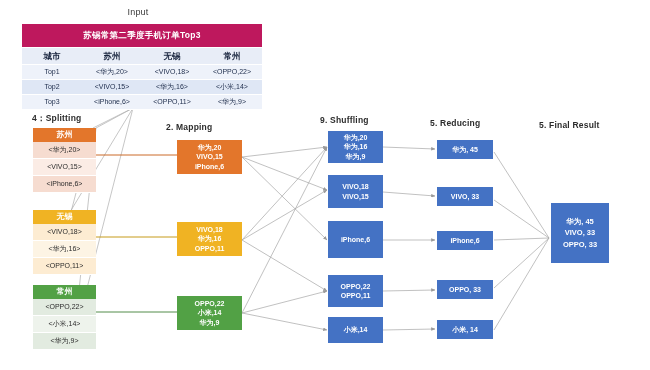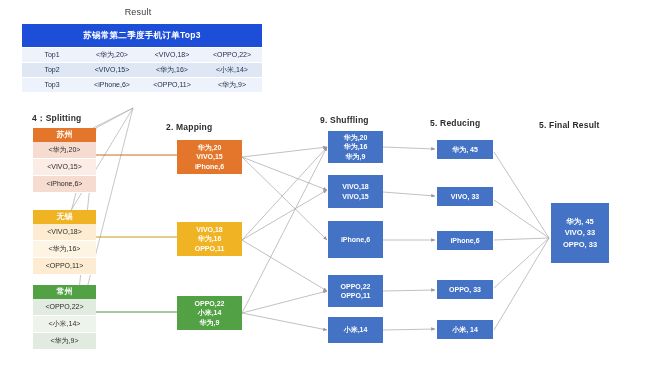--- a/index.html
+++ b/index.html
@@ -22,21 +22,21 @@
   .tbl{
     position:absolute;left:22px;top:24px;width:240px;
     border-collapse:collapse;table-layout:fixed;
   }
   .tbl td{
     font-size:7px;text-align:center;color:#1c2b4a;
     padding:0;height:14px;line-height:14px;
     border-bottom:1px solid #ffffff;
   }
   .tbl .title-row td{
-    background:#1d4ed8;color:#ffffff;font-weight:bold;
+    background:#be185d;color:#ffffff;font-weight:bold;
     font-size:8.5px;height:23px;line-height:15px;letter-spacing:.3px;
   }
   .tbl .head-row td{
     background:#e8edf7;font-weight:bold;font-size:8.5px;
     height:16px;line-height:16px;color:#17233d;
   }
   .tbl .r-odd td{background:#eef2fa;}
   .tbl .r-even td{background:#dfe7f5;}
   .tbl .c0{width:46px;}
 
@@ -136,26 +136,32 @@
 
     <g stroke="#a6a6a6" stroke-width="0.7" fill="none">
       <path d="M494,152 L549,238"></path>
       <path d="M494,200 L549,238"></path>
       <path d="M494,240 L549,238"></path>
       <path d="M494,288 L549,238"></path>
       <path d="M494,330 L549,238"></path>
     </g>
   </svg>
 
-  <div class="input-label">Result</div>
+  <div class="input-label">Input</div>
 
   <table class="tbl">
     <tbody>
       <tr class="title-row">
         <td colspan="4">苏锡常第二季度手机订单Top3</td>
+      </tr>
+      <tr class="head-row">
+        <td class="c0">城市</td>
+        <td>苏州</td>
+        <td>无锡</td>
+        <td>常州</td>
       </tr>
       <tr class="r-odd">
         <td class="c0">Top1</td>
         <td>&lt;华为,20&gt;</td>
         <td>&lt;VIVO,18&gt;</td>
         <td>&lt;OPPO,22&gt;</td>
       </tr>
       <tr class="r-even">
         <td class="c0">Top2</td>
         <td>&lt;VIVO,15&gt;</td>

